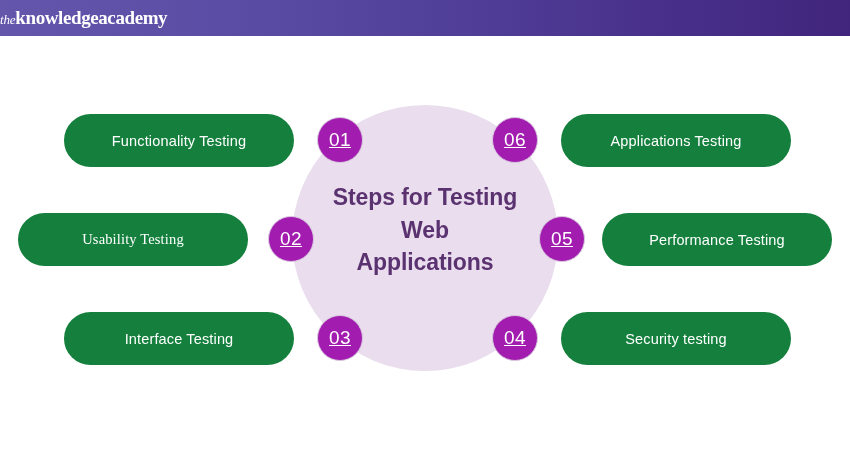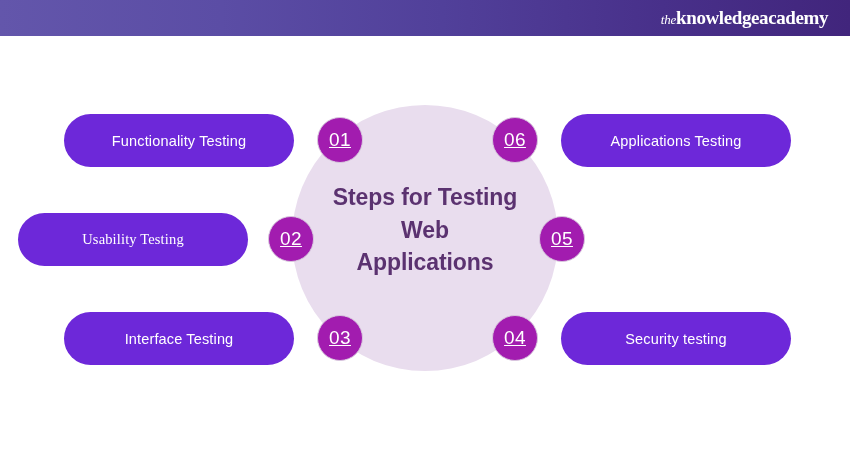--- a/index.html
+++ b/index.html
@@ -18,21 +18,20 @@
   
   .header {
     position: absolute;
     left: 0;
     top: 0;
     width: 850px;
     height: 36px;
     background: linear-gradient(90deg, #6356ab 0%, #5b4da5 26%, #51409a 52%, #48308a 78%, #41257c 100%);
     display: flex;
     align-items: center;
-    justify-content: flex-end;
   }
   .logo {
     display: flex;
     align-items: baseline;
     color: #ffffff;
     margin-right: 22px;
     white-space: nowrap;
   }
   .logo-the {
     font-family: "Liberation Serif", serif;
@@ -77,21 +76,21 @@
     font-weight: bold;
     line-height: 1.42;
     letter-spacing: -0.1px;
   }
 
   
   .pill {
     position: absolute;
     height: 53px;
     border-radius: 26.5px;
-    background: #6d28d9;
+    background: #15803d;
     color: #ffffff;
     display: flex;
     align-items: center;
     justify-content: center;
     font-size: 14.5px;
     letter-spacing: 0.15px;
   }
   .pill-l1 { left: 64px;  top: 78px;  width: 230px; }
   .pill-l2 { left: 18px;  top: 177px; width: 230px; font-family: Liberation Serif, serif; }
   .pill-l3 { left: 64px;  top: 276px; width: 230px; }
@@ -140,20 +139,21 @@
   <div class="center-title">
     <div>Steps for Testing</div>
     <div>Web</div>
     <div>Applications</div>
   </div>
 
   <div class="pill pill-l1">Functionality Testing</div>
   <div class="pill pill-l2">Usability Testing</div>
   <div class="pill pill-l3">Interface Testing</div>
   <div class="pill pill-r1">Applications Testing</div>
+  <div class="pill pill-r2">Performance Testing</div>
   <div class="pill pill-r3">Security testing</div>
 
   <div class="badge badge-1">01</div>
   <div class="badge badge-2">02</div>
   <div class="badge badge-3">03</div>
   <div class="badge badge-4">04</div>
   <div class="badge badge-5">05</div>
   <div class="badge badge-6">06</div>
 
 </div>

